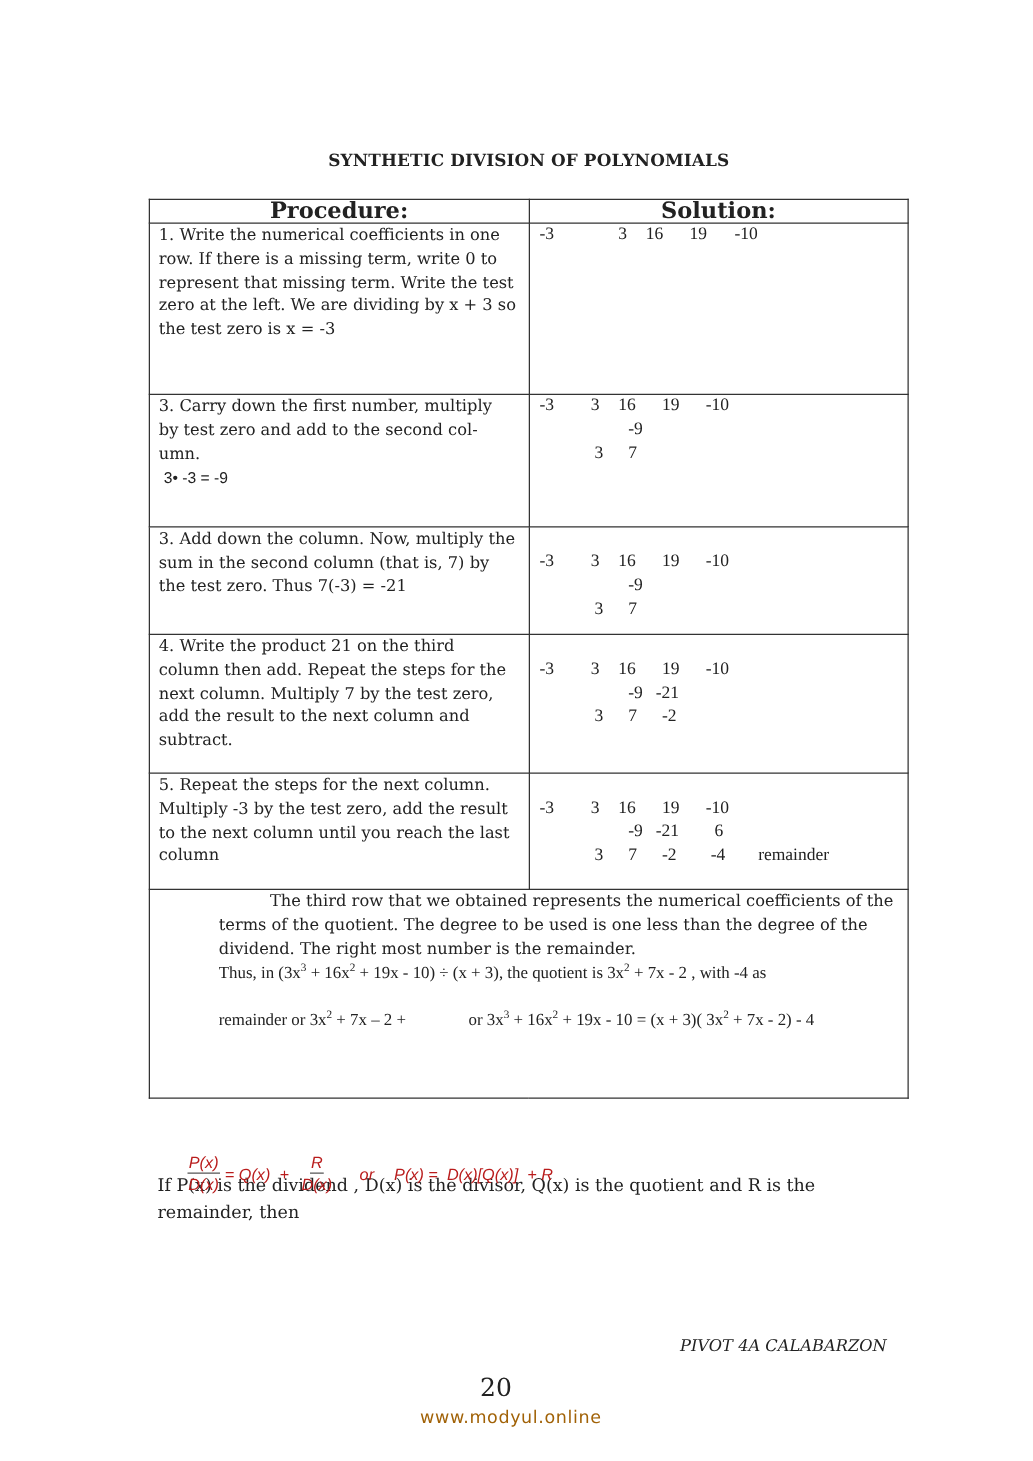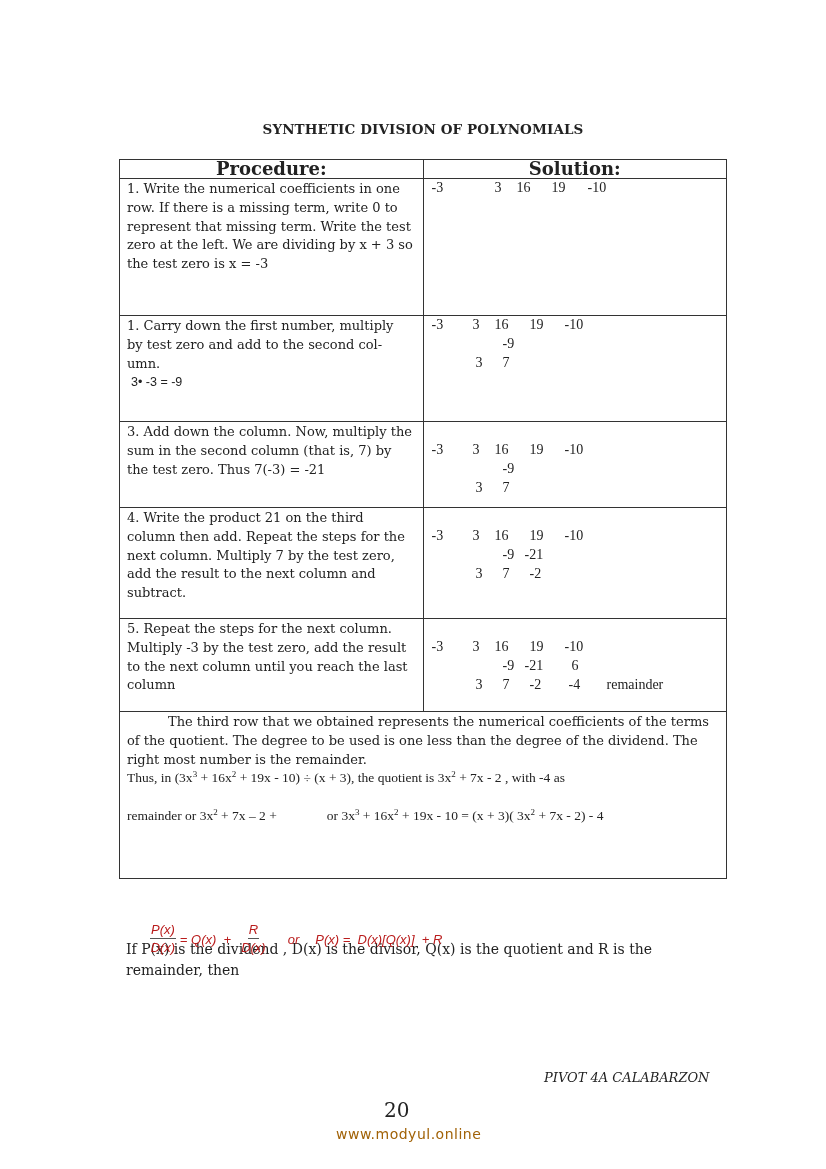--- a/index.html
+++ b/index.html
@@ -9,21 +9,21 @@
              font-weight: bold; font-size: 13.5px; letter-spacing: 0.1px; }
     table.proc { position: absolute; top: 159px; left: 119px; width: 608px;
                  border-collapse: collapse; font-size: 13px; }
     table.proc td, table.proc th { border: 1.5px solid #333; vertical-align: top; padding: 0; }
     table.proc th { font-weight: bold; text-align: center; height: 18px; font-size: 18px; line-height: 18px; }
     .col1 { width: 303px; }
     .col2 { width: 303px; }
     .ptext { padding: 1px 7px 0 7px; line-height: 18.8px; }
     .sol { position: relative; line-height: 18.8px; font-family: "Liberation Serif", serif; font-size: 14px; }
     .num { position: absolute; white-space: nowrap; }
-    .summary { padding: 1px 7px; line-height: 18.8px; height: 164px; }
+    .summary { padding: 1px 7px; line-height: 18.8px; height: 164px; margin-left: 48px; }
     .sup { font-size: 9px; vertical-align: super; line-height: 0; }
     .mixed { font-family: "Liberation Serif", serif; font-size: 13.5px; }
     .after { position: absolute; top: 939px; left: 126px; width: 600px; font-size: 14px;
              line-height: 21px; }
     .formula { position: absolute; top: 922px; left: 146px; font-family: "Liberation Sans", sans-serif;
                font-style: italic; font-size: 13px; color: #b91c1c; display: flex; align-items: center; }
     .frac { display: inline-flex; flex-direction: column; align-items: center; margin: 0 4px; }
     .frac .n { border-bottom: 1.3px solid #555; padding: 0 1px; line-height: 16px; }
     .frac .d { line-height: 17px; text-align: center; }
     .footer-pivot { position: absolute; top: 1070px; left: 544px; font-style: italic; font-size: 13px; }
@@ -54,21 +54,21 @@
         <span class="num" style="left:93px;top:0px">16</span>
         <span class="num" style="left:128px;top:0px">19</span>
         <span class="num" style="left:164px;top:0px">-10</span>
       </div>
     </td>
   </tr>
 
   <tr style="height:106px;">
     <td>
       <div class="ptext">
-        <div>1. Carry down the first number, multiply</div>
+        <div>3. Carry down the first number, multiply</div>
         <div>by test zero and add to the second col-</div>
         <div>umn.</div>
         <div class="mixed" style="padding-left:4px;font-family:'Liberation Sans',sans-serif;font-size:12.5px;">3• -3 = -9</div>
       </div>
     </td>
     <td>
       <div class="sol">
         <span class="num" style="left:8px;top:0px">-3</span>
         <span class="num" style="left:49px;top:0px">3</span>
         <span class="num" style="left:71px;top:0px">16</span>

